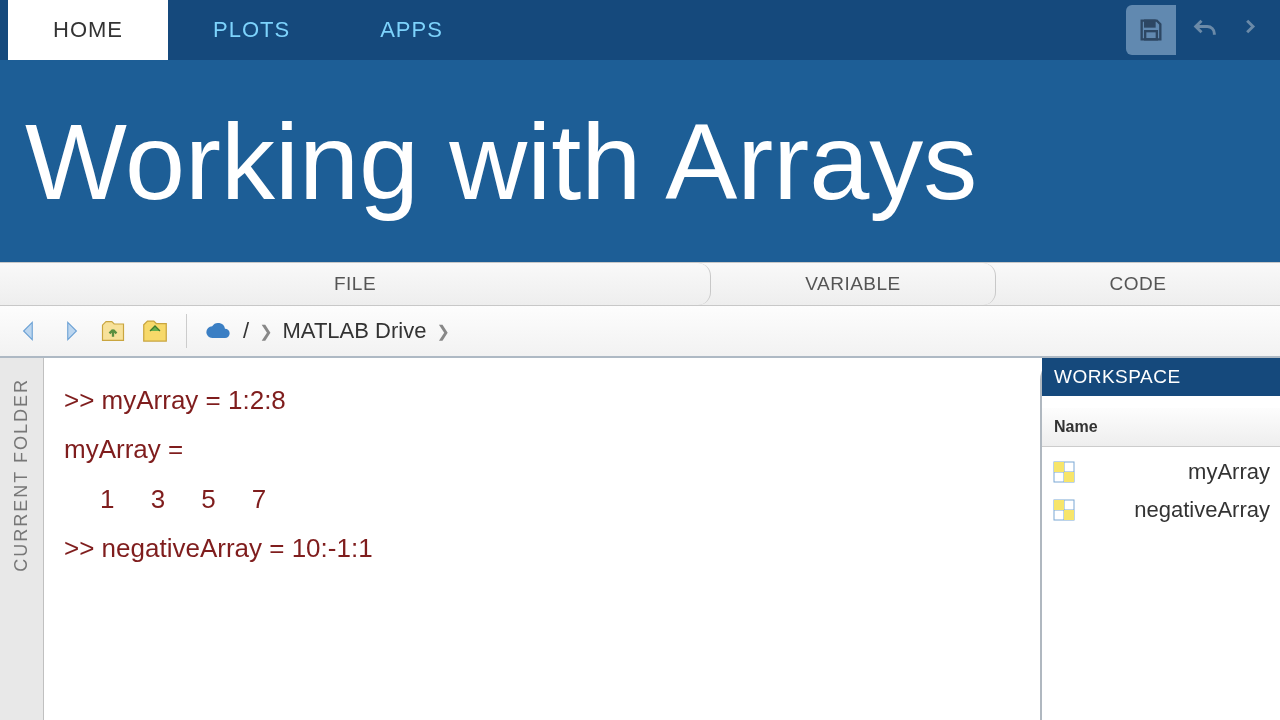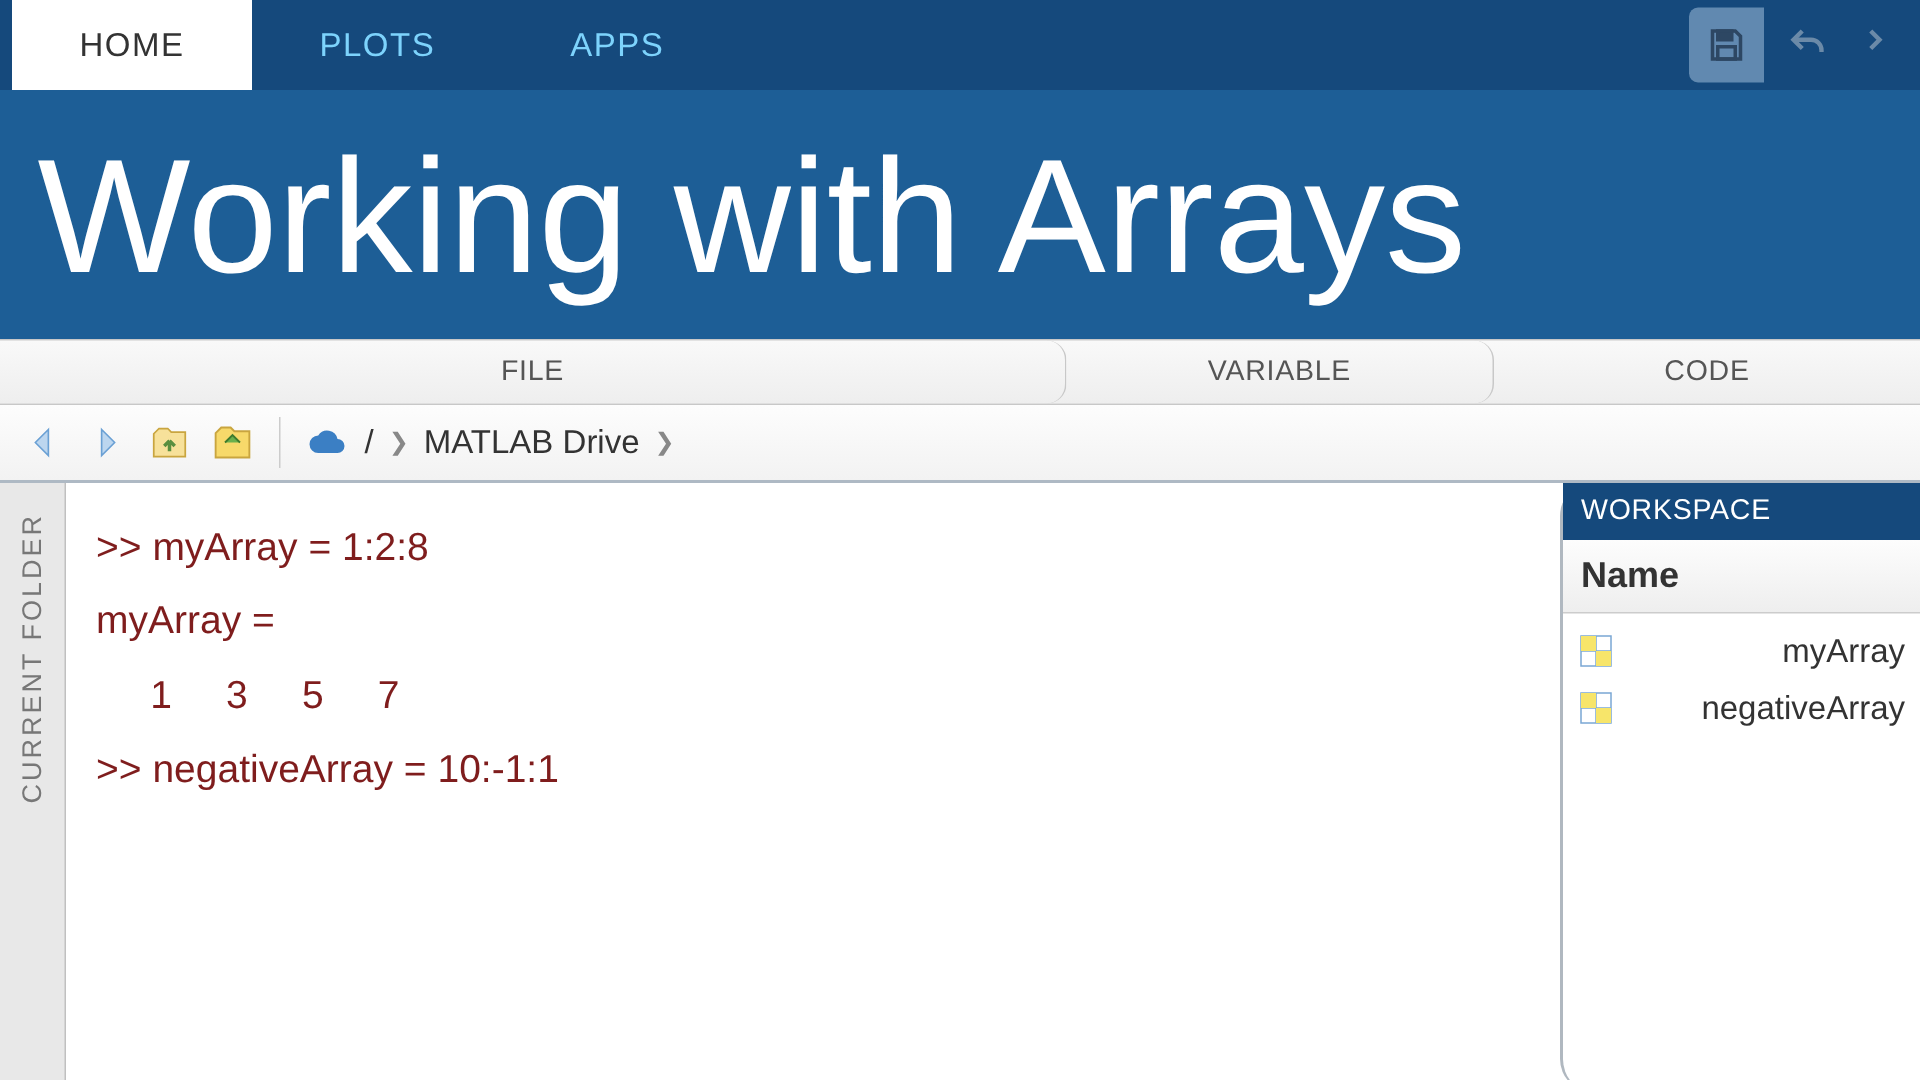--- a/index.html
+++ b/index.html
@@ -51,21 +51,21 @@
   background: #6189b0;
   border-radius: 6px 0 0 6px;
   display: flex;
   align-items: center;
   height: 50px;
   padding: 0 6px;
 }
 
 .banner {
   background: #1d5e96;
-  height: 166px;
+  height: 202px;
   display: flex;
   align-items: center;
   padding-left: 25px;
   color: #fff;
   font-size: 108px;
   font-weight: 300;
   font-family: "Segoe UI Light", "Helvetica Neue", Arial, sans-serif;
   white-space: nowrap;
   overflow: hidden;
 }
@@ -167,23 +167,24 @@
   background: #15497c;
   color: #fff;
   font-size: 19px;
   padding: 8px 12px;
   letter-spacing: 0.5px;
 }
 .ws-colhead {
   background: linear-gradient(#fdfdfd,#eee);
   border-bottom: 1px solid #ccc;
   padding: 10px 12px;
-  font-size: 24px;
+  font-size: 16px;
   font-weight: bold;
   color: #333;
+  margin-top: 12px;
 }
 .ws-body { padding: 6px 0; }
 .ws-row {
   display: flex;
   align-items: center;
   gap: 8px;
   padding: 6px 10px;
   font-size: 22px;
   color: #333;
   cursor: pointer;

